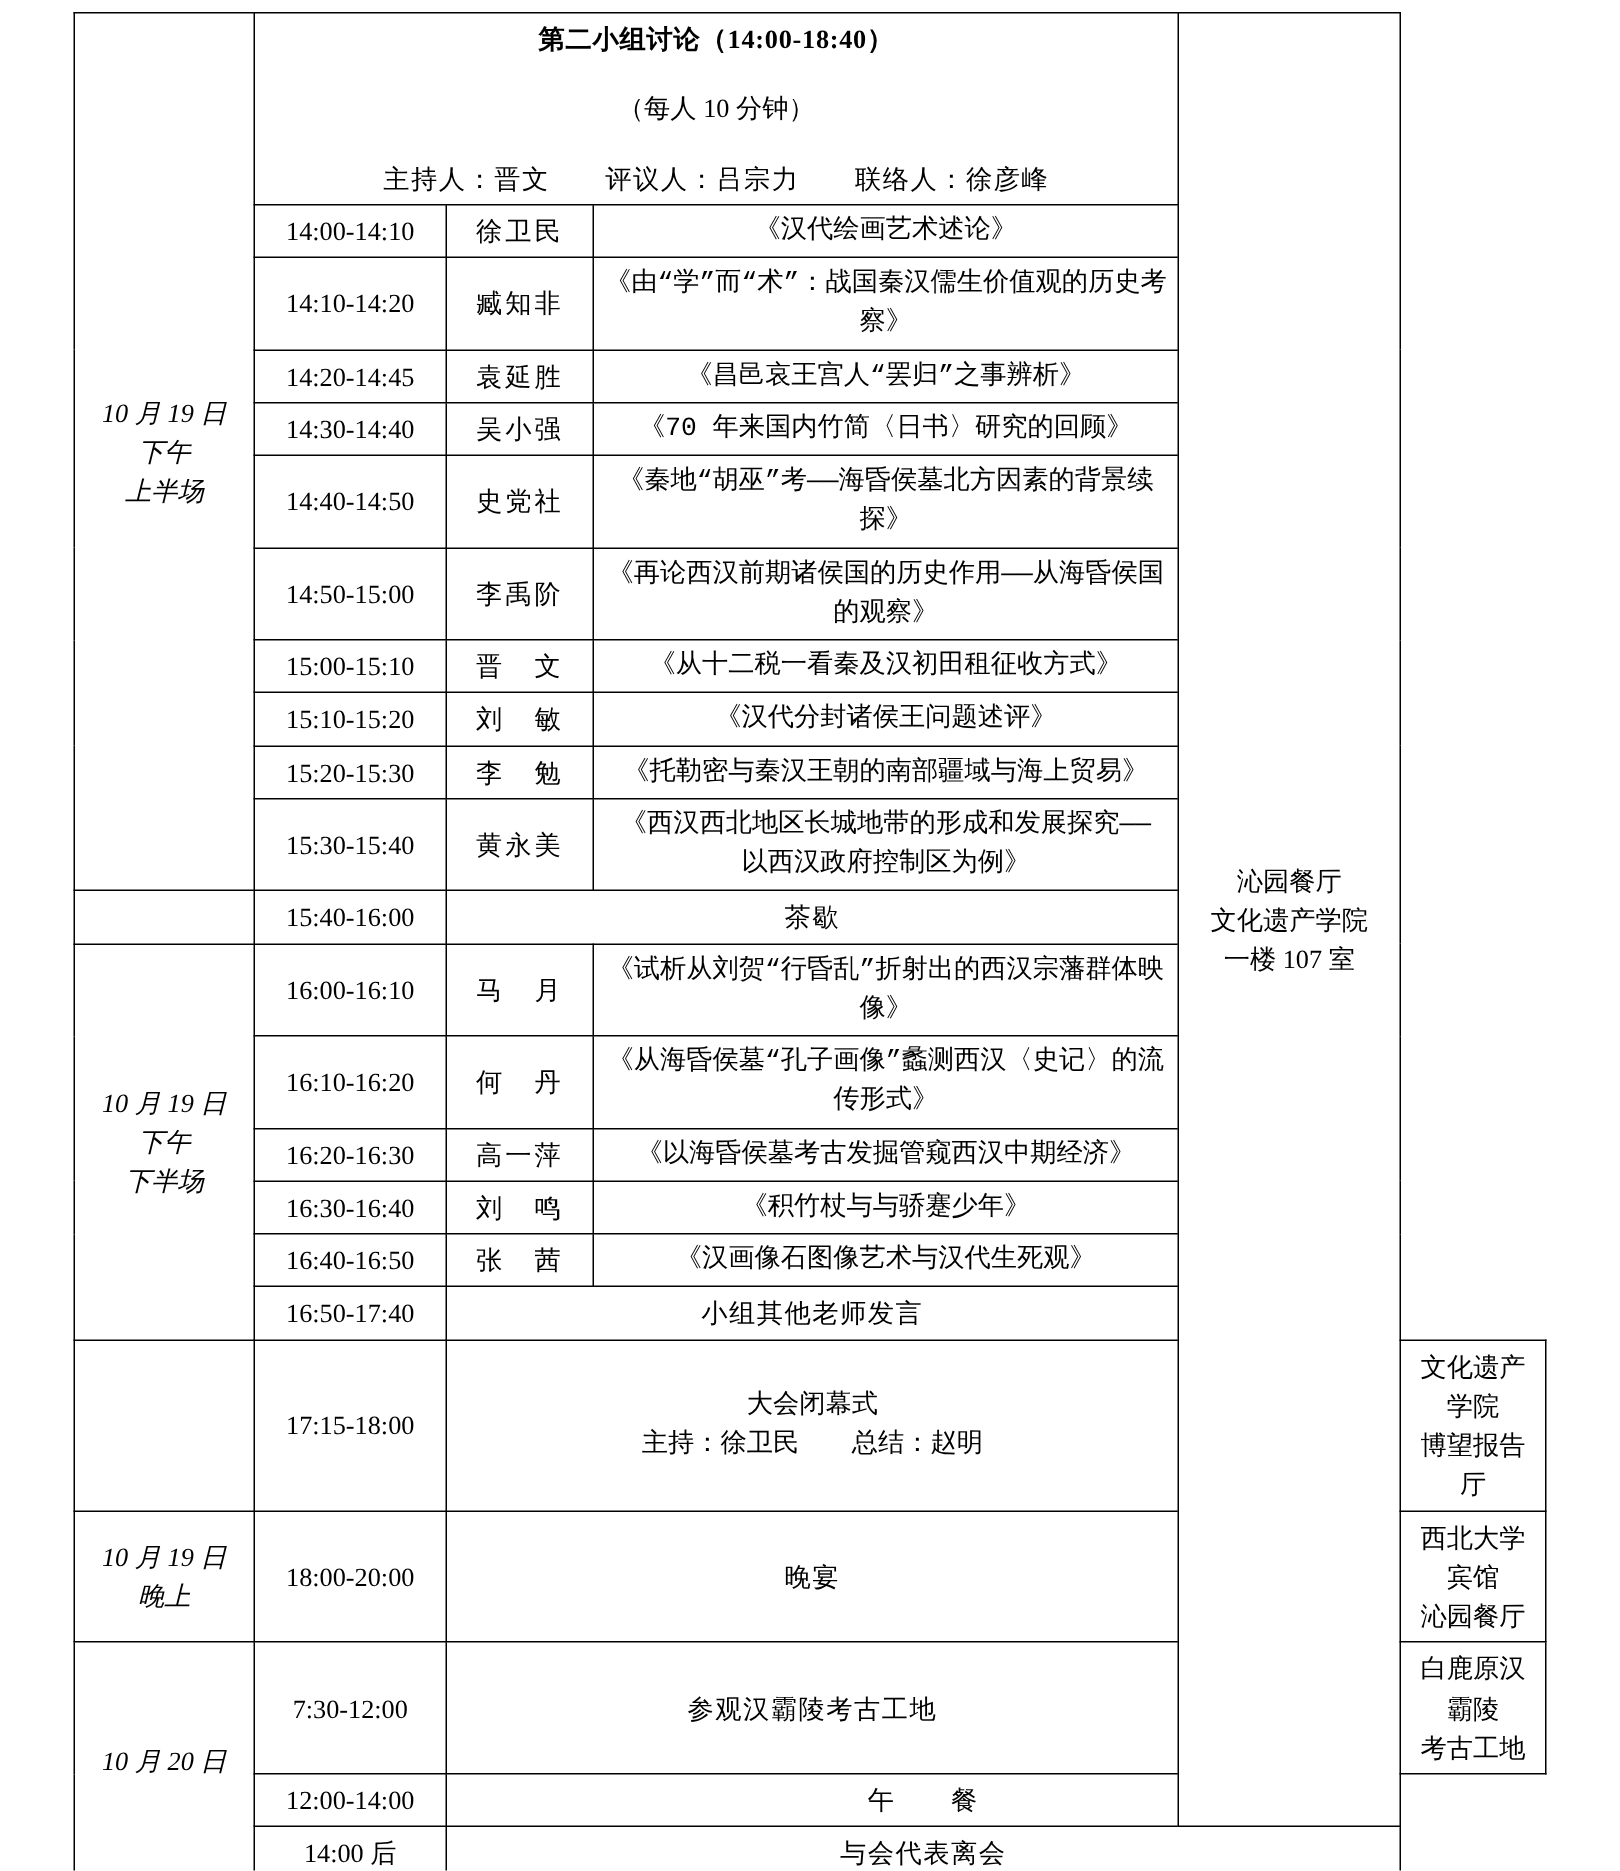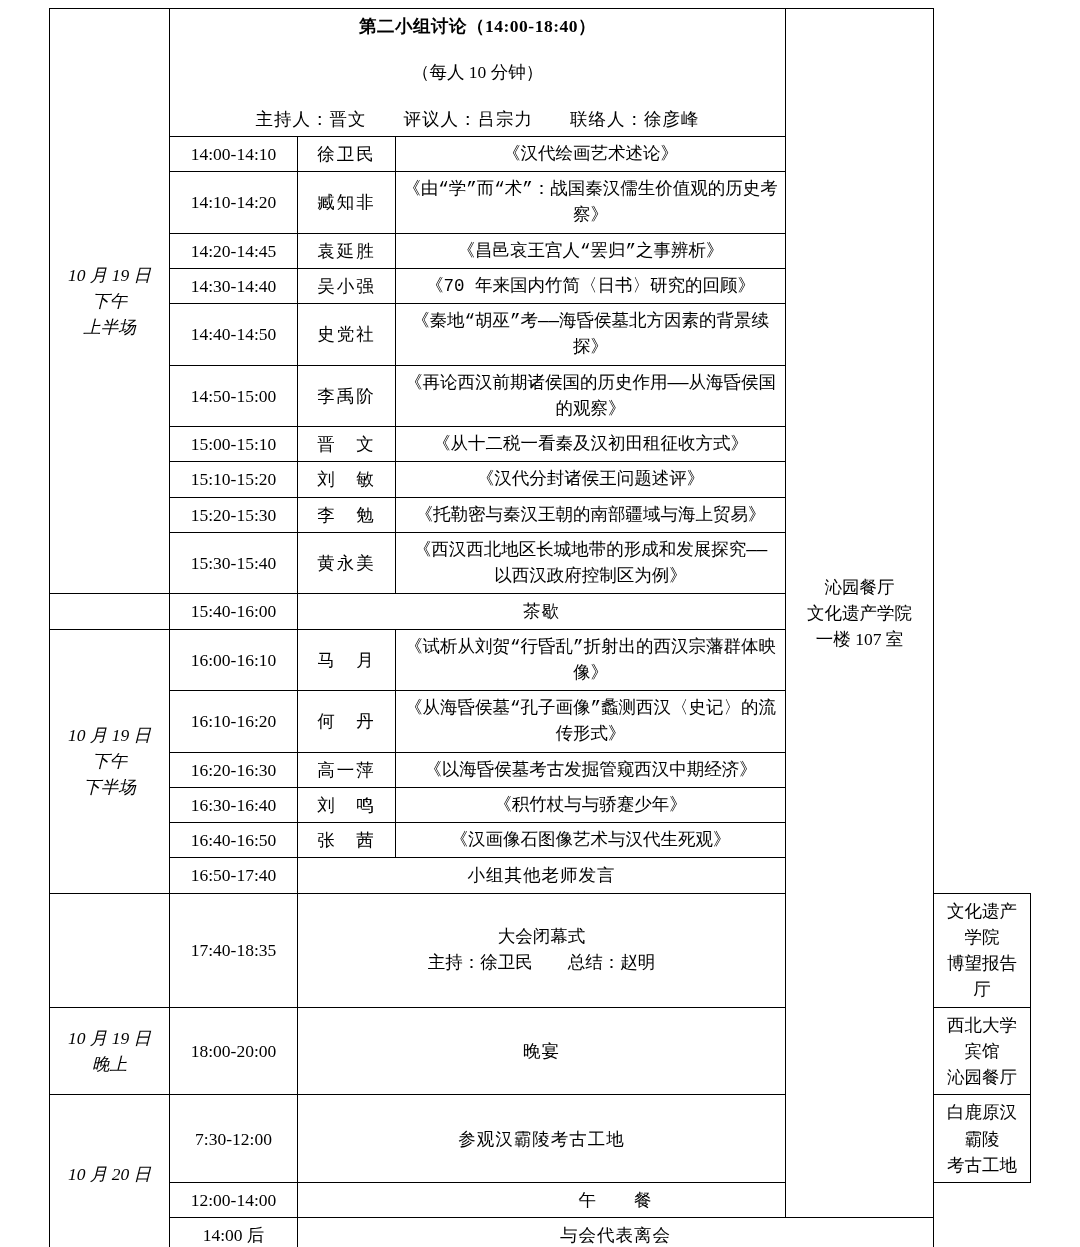--- a/index.html
+++ b/index.html
@@ -201,21 +201,21 @@
         <td class="person-cell">张　茜</td>
         <td class="title-cell">《汉画像石图像艺术与汉代生死观》</td>
       </tr>
       <tr>
         <td>16:50-17:40</td>
         <td colspan="2" class="wide-center">小组其他老师发言</td>
       </tr>
 
       <tr>
         <td>&nbsp;</td>
-        <td>17:40-18:35</td>
+        <td>17:15-18:00</td>
         <td colspan="2" class="two-line">
           <div>大会闭幕式</div>
           <div>主持：徐卫民　　总结：赵明</div>
         </td>
         <td class="place-cell">
           <div>文化遗产学院</div>
           <div>博望报告厅</div>
         </td>
       </tr>
 

